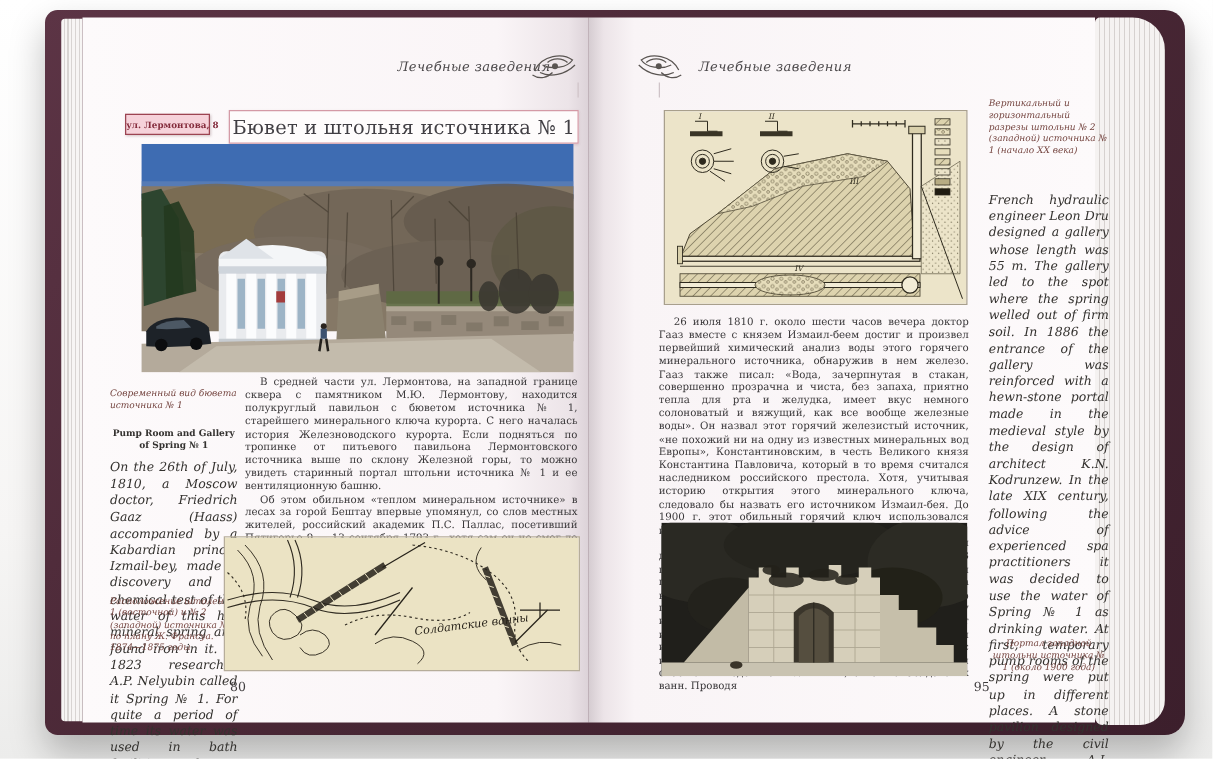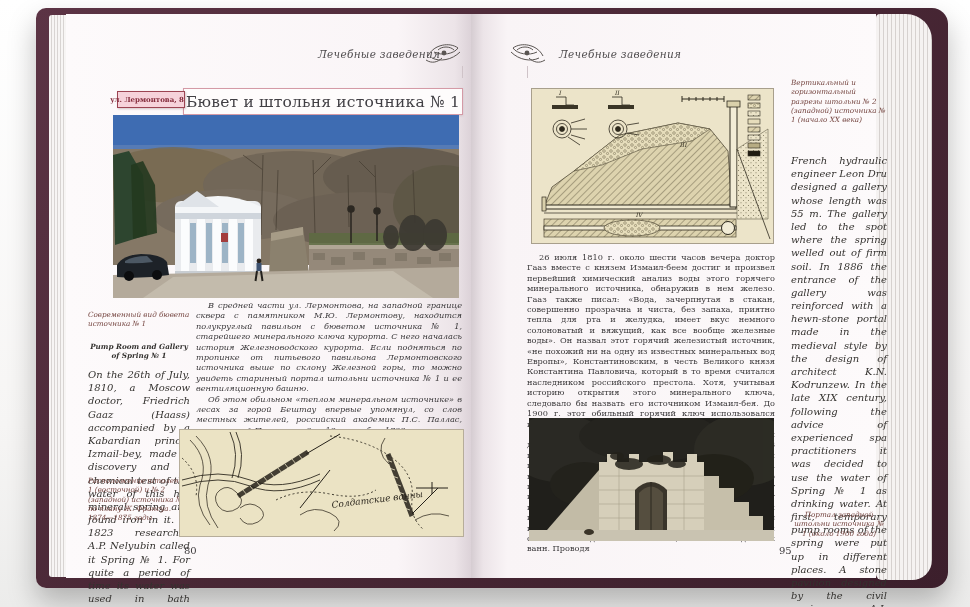--- a/index.html
+++ b/index.html
@@ -24,31 +24,31 @@
     background:linear-gradient(90deg,#d5ccd1 0%,#ece4e8 3%,#f9f4f6 9%,#fdfafb 100%); }
 
   
   .running-head { position:absolute; font-style:italic; font-size:10.5px; color:#4d4a4c; letter-spacing:.3px; }
   .ornament { position:absolute; width:40px; height:26px; }
   .head-tick { position:absolute; width:1px; height:12px; background:#cfc3c8; }
   .page-number { position:absolute; font-size:10px; color:#3f3c3e; }
   .body-text { position:absolute; font-size:8.2px; line-height:1.27; color:#3a383a; text-align:justify; }
   .body-text p { text-indent:12px; }
   .caption-ru { position:absolute; font-style:italic; font-size:7.2px; line-height:1.3; color:#74443f; text-align:left; }
-  .caption-en-title { position:absolute; font-style:italic; font-size:7.2px; line-height:1.3; color:#33312f; text-align:center; font-weight:bold; }
+  .caption-en-title { position:absolute; font-size:7.2px; line-height:1.3; color:#33312f; text-align:center; font-weight:bold; }
   .margin-en { position:absolute; font-style:italic; font-size:10px; line-height:1.32; color:#34322f; text-align:justify; }
 
   
   .title-band { position:absolute; left:117px; top:74px; width:280px; height:27px;
     background:#fefcfc; border:1px solid #d49aa6; box-shadow:0 1px 2px rgba(120,60,75,.15);
     display:flex; align-items:center; justify-content:center; }
   .title-band span { font-size:15.5px; color:#413f44; letter-spacing:.2px; white-space:nowrap; }
-  .addr-badge { position:absolute; left:51px; top:77px; width:68px; height:17px;
+  .addr-badge { position:absolute; left:34px; top:77px; width:68px; height:17px;
     background:#f6d2da; border:1px solid #9c4452; box-shadow:1px 1px 2px rgba(80,30,40,.25);
-    display:flex; align-items:center; justify-content:flex-end; z-index:3; }
+    display:flex; align-items:center; justify-content:flex-start; z-index:3; }
   .addr-badge span { font-size:7px; font-weight:bold; color:#842c3c; white-space:nowrap; }
   .photo-color { position:absolute; left:47px; top:101px; width:346px; height:183px; overflow:hidden; }
   .map-fig { position:absolute; left:113px; top:415px; width:285px; height:108px; border:1px solid #b6ad9a; }
   .diagram-fig { position:absolute; left:60px; top:74px; width:243px; height:156px; border:1px solid #a89f8c; }
   .photo-bw { position:absolute; left:58px; top:404px; width:245px; height:123px; overflow:hidden; }
 
   svg { display:block; }
 </style>
 </head>
 <body>
@@ -170,21 +170,21 @@
           <path d="M144 156 L142.5 166 M148 156 L149.5 166" stroke="#23201c" stroke-width="2"></path>
         </g>
       </svg>
     </div>
 
     <div class="caption-ru" style="left:22px; top:296px; width:102px;">Современный вид бювета источника № 1</div>
     <div class="caption-en-title" style="left:22px; top:328px; width:102px;">Pump Room and Gallery of Spring № 1</div>
     <div class="margin-en" style="left:22px; top:354px; width:102px;">On the 26th of July, 1810, a Moscow doctor, Friedrich Gaaz (Haass) accompanied by a Kabardian prince, Izmail-bey, made a discovery and a chemical test of the water of this hot mineral spring and found iron in it. In 1823 researcher A.P. Nelyubin called it Spring № 1. For quite a period of time its water was used in bath facilities only. In 1874 the French hydraulic engineer Jules Francois conducted the first piping of the spring. To increase the spring's capacity the</div>
     <div class="caption-ru" style="left:22px; top:462px; width:102px;">Расположение штолен № 1 (восточной) и № 2 (западной) источника № 1 по плану Ж. Франсуа. 1874—1875 годы</div>
 
-    <div class="body-text" style="left:130px; top:286px; width:266px;font-style:italic;">
+    <div class="body-text" style="left:130px; top:286px; width:266px;">
       <p>В средней части ул. Лермонтова, на западной границе сквера с памятником М.Ю. Лермонтову, находится полукруглый павильон с бюветом источника № 1, старейшего минерального ключа курорта. С него началась история Железноводского курорта. Если подняться по тропинке от питьевого павильона Лермонтовского источника выше по склону Железной горы, то можно увидеть старинный портал штольни источника № 1 и ее вентиляционную башню.</p>
       <p>Об этом обильном «теплом минеральном источнике» в лесах за горой Бештау впервые упомянул, со слов местных жителей, российский академик П.С. Паллас, посетивший Пятигорье 9 — 13 сентября 1793 г., хотя сам он не смог до него добраться и исследовать.</p>
       <p>Этот таинственный источник был обнаружен московским доктором Ф. Гаазом с помощью известного кабардинского князя и российского полковника Измаил-бея Атажукова, о трагической судьбе которого поэт М.Ю. Лермонтов написал целую поэму. Князья часто принимали в этом источнике горячие ванны.</p>
     </div>
 
     <div class="map-fig">
       <svg viewBox="0 0 283 106" width="283" height="106">
         <rect width="283" height="106" fill="#ebe3c4"></rect>
         <g fill="none" stroke="#3a3428" stroke-width=".8">
           <path d="M10 10 Q30 30 20 55 Q14 75 30 95"></path>

